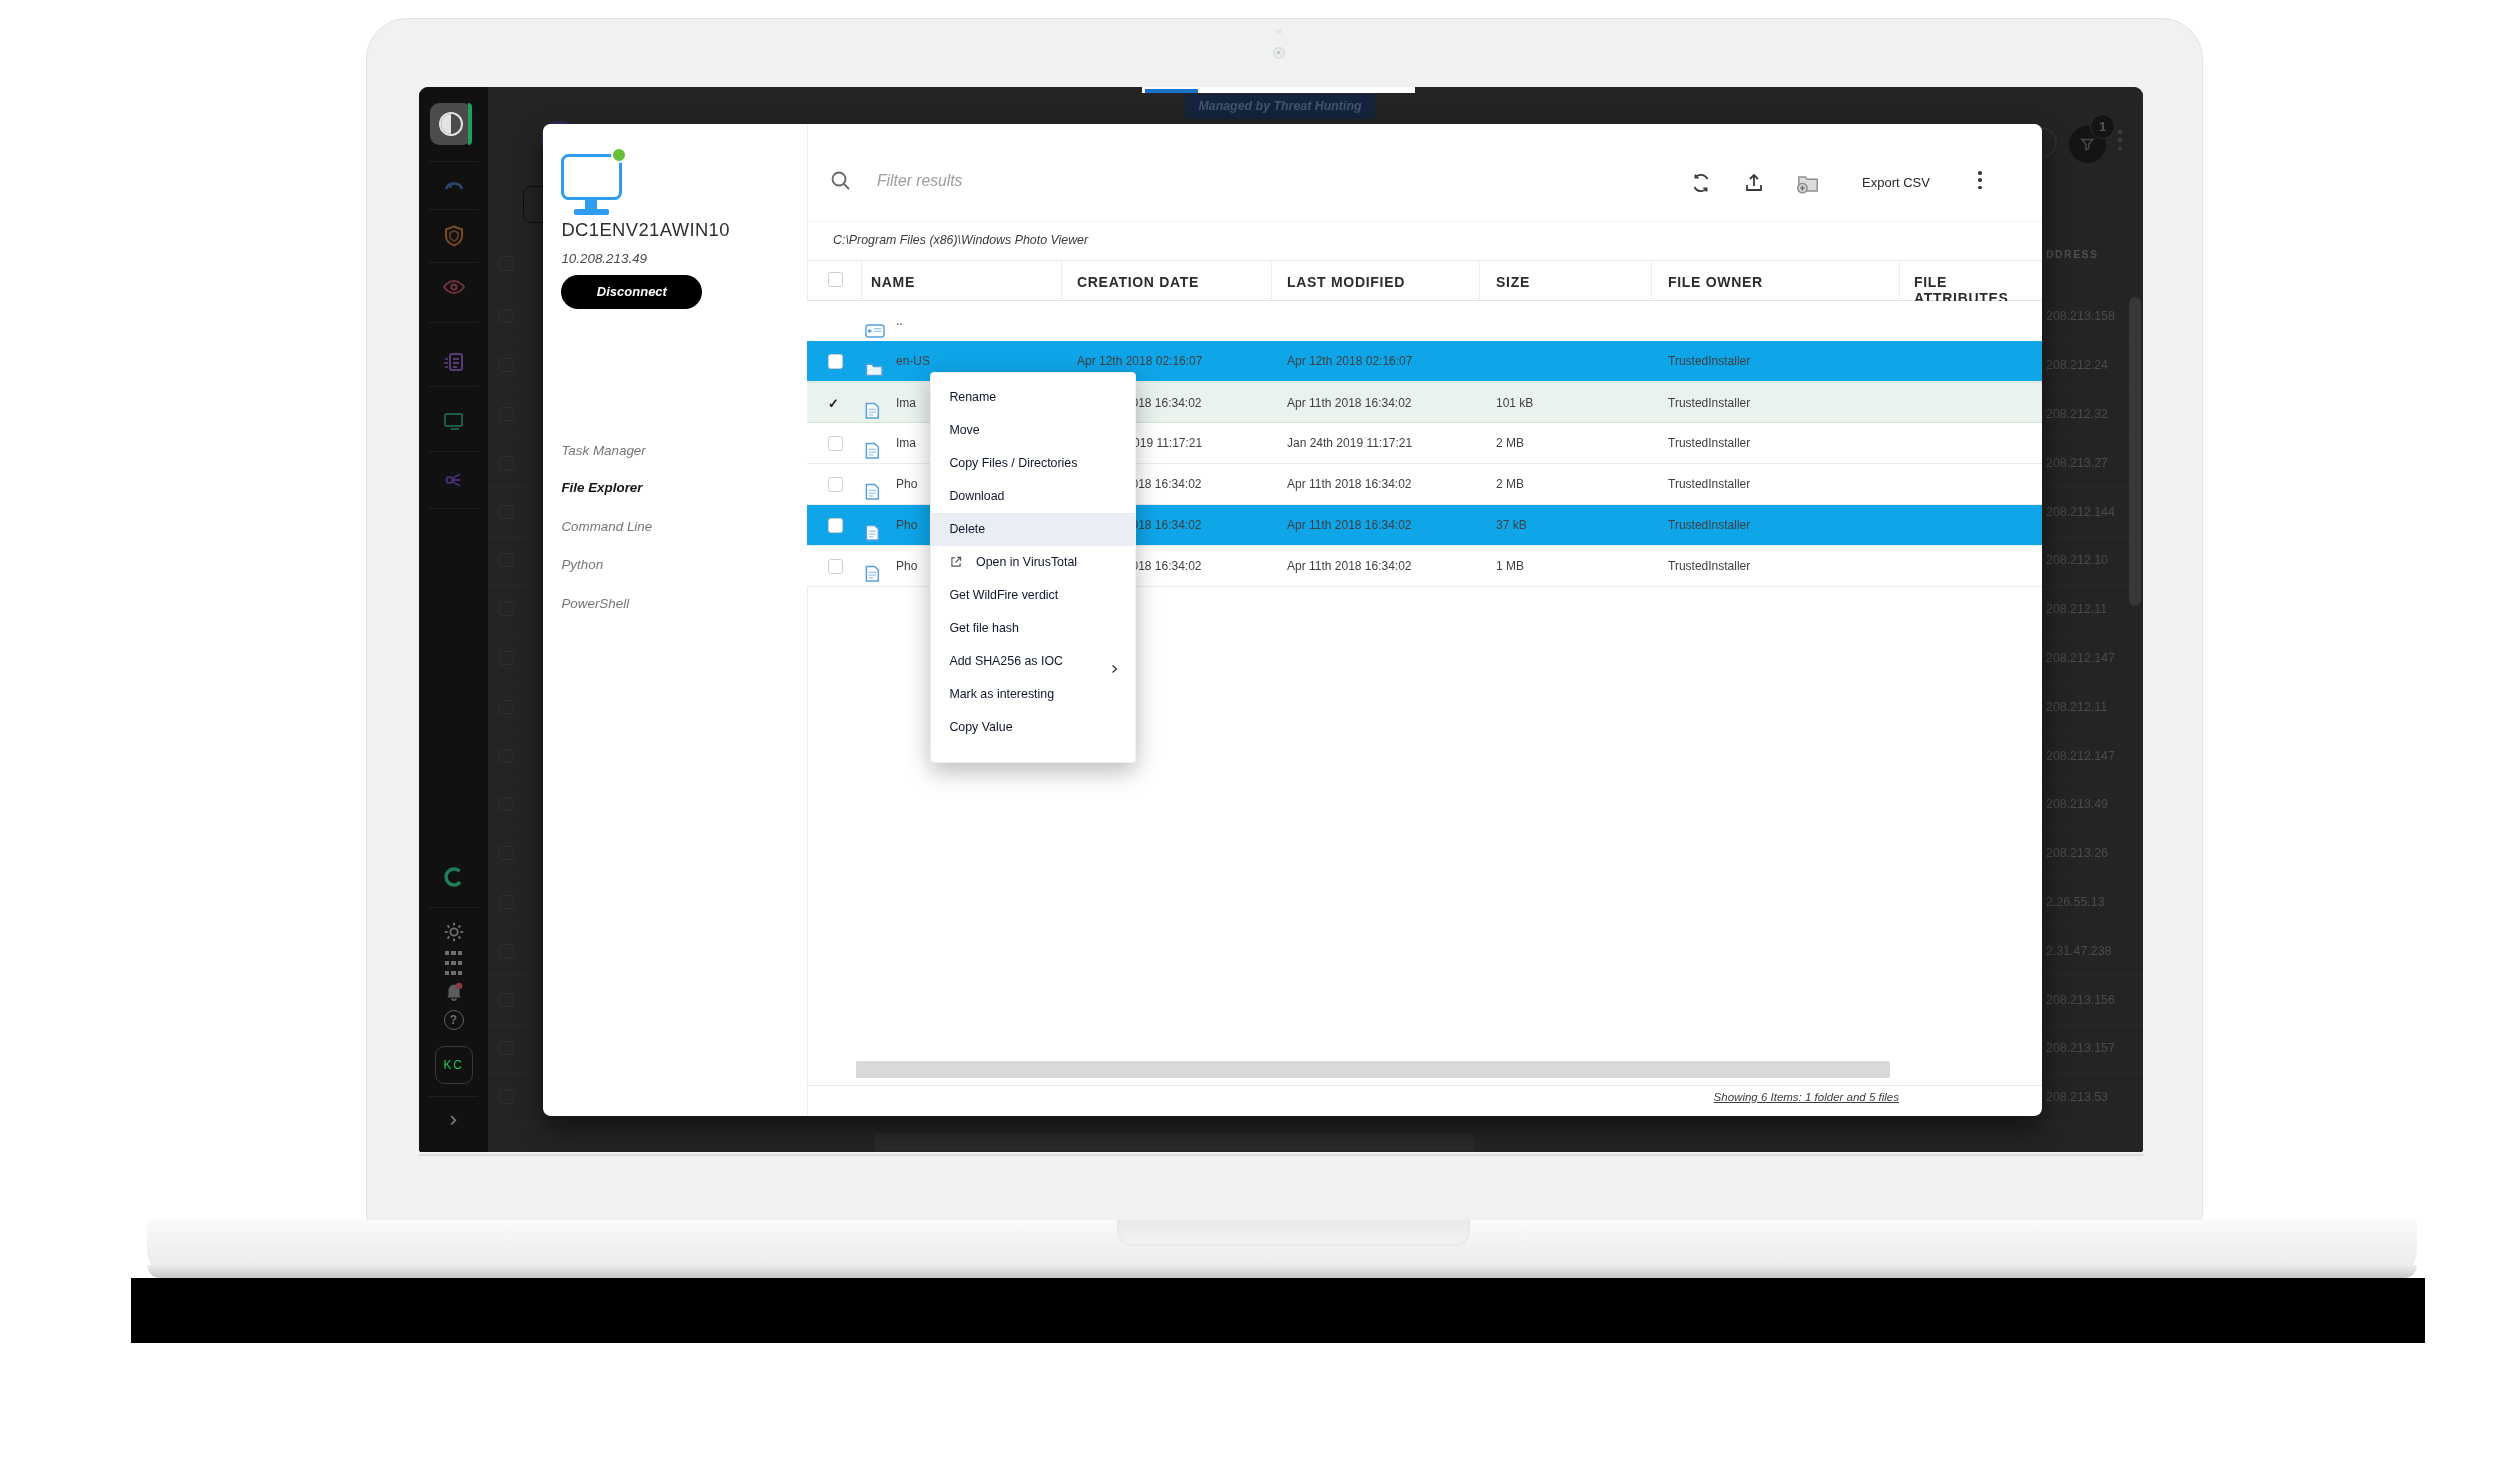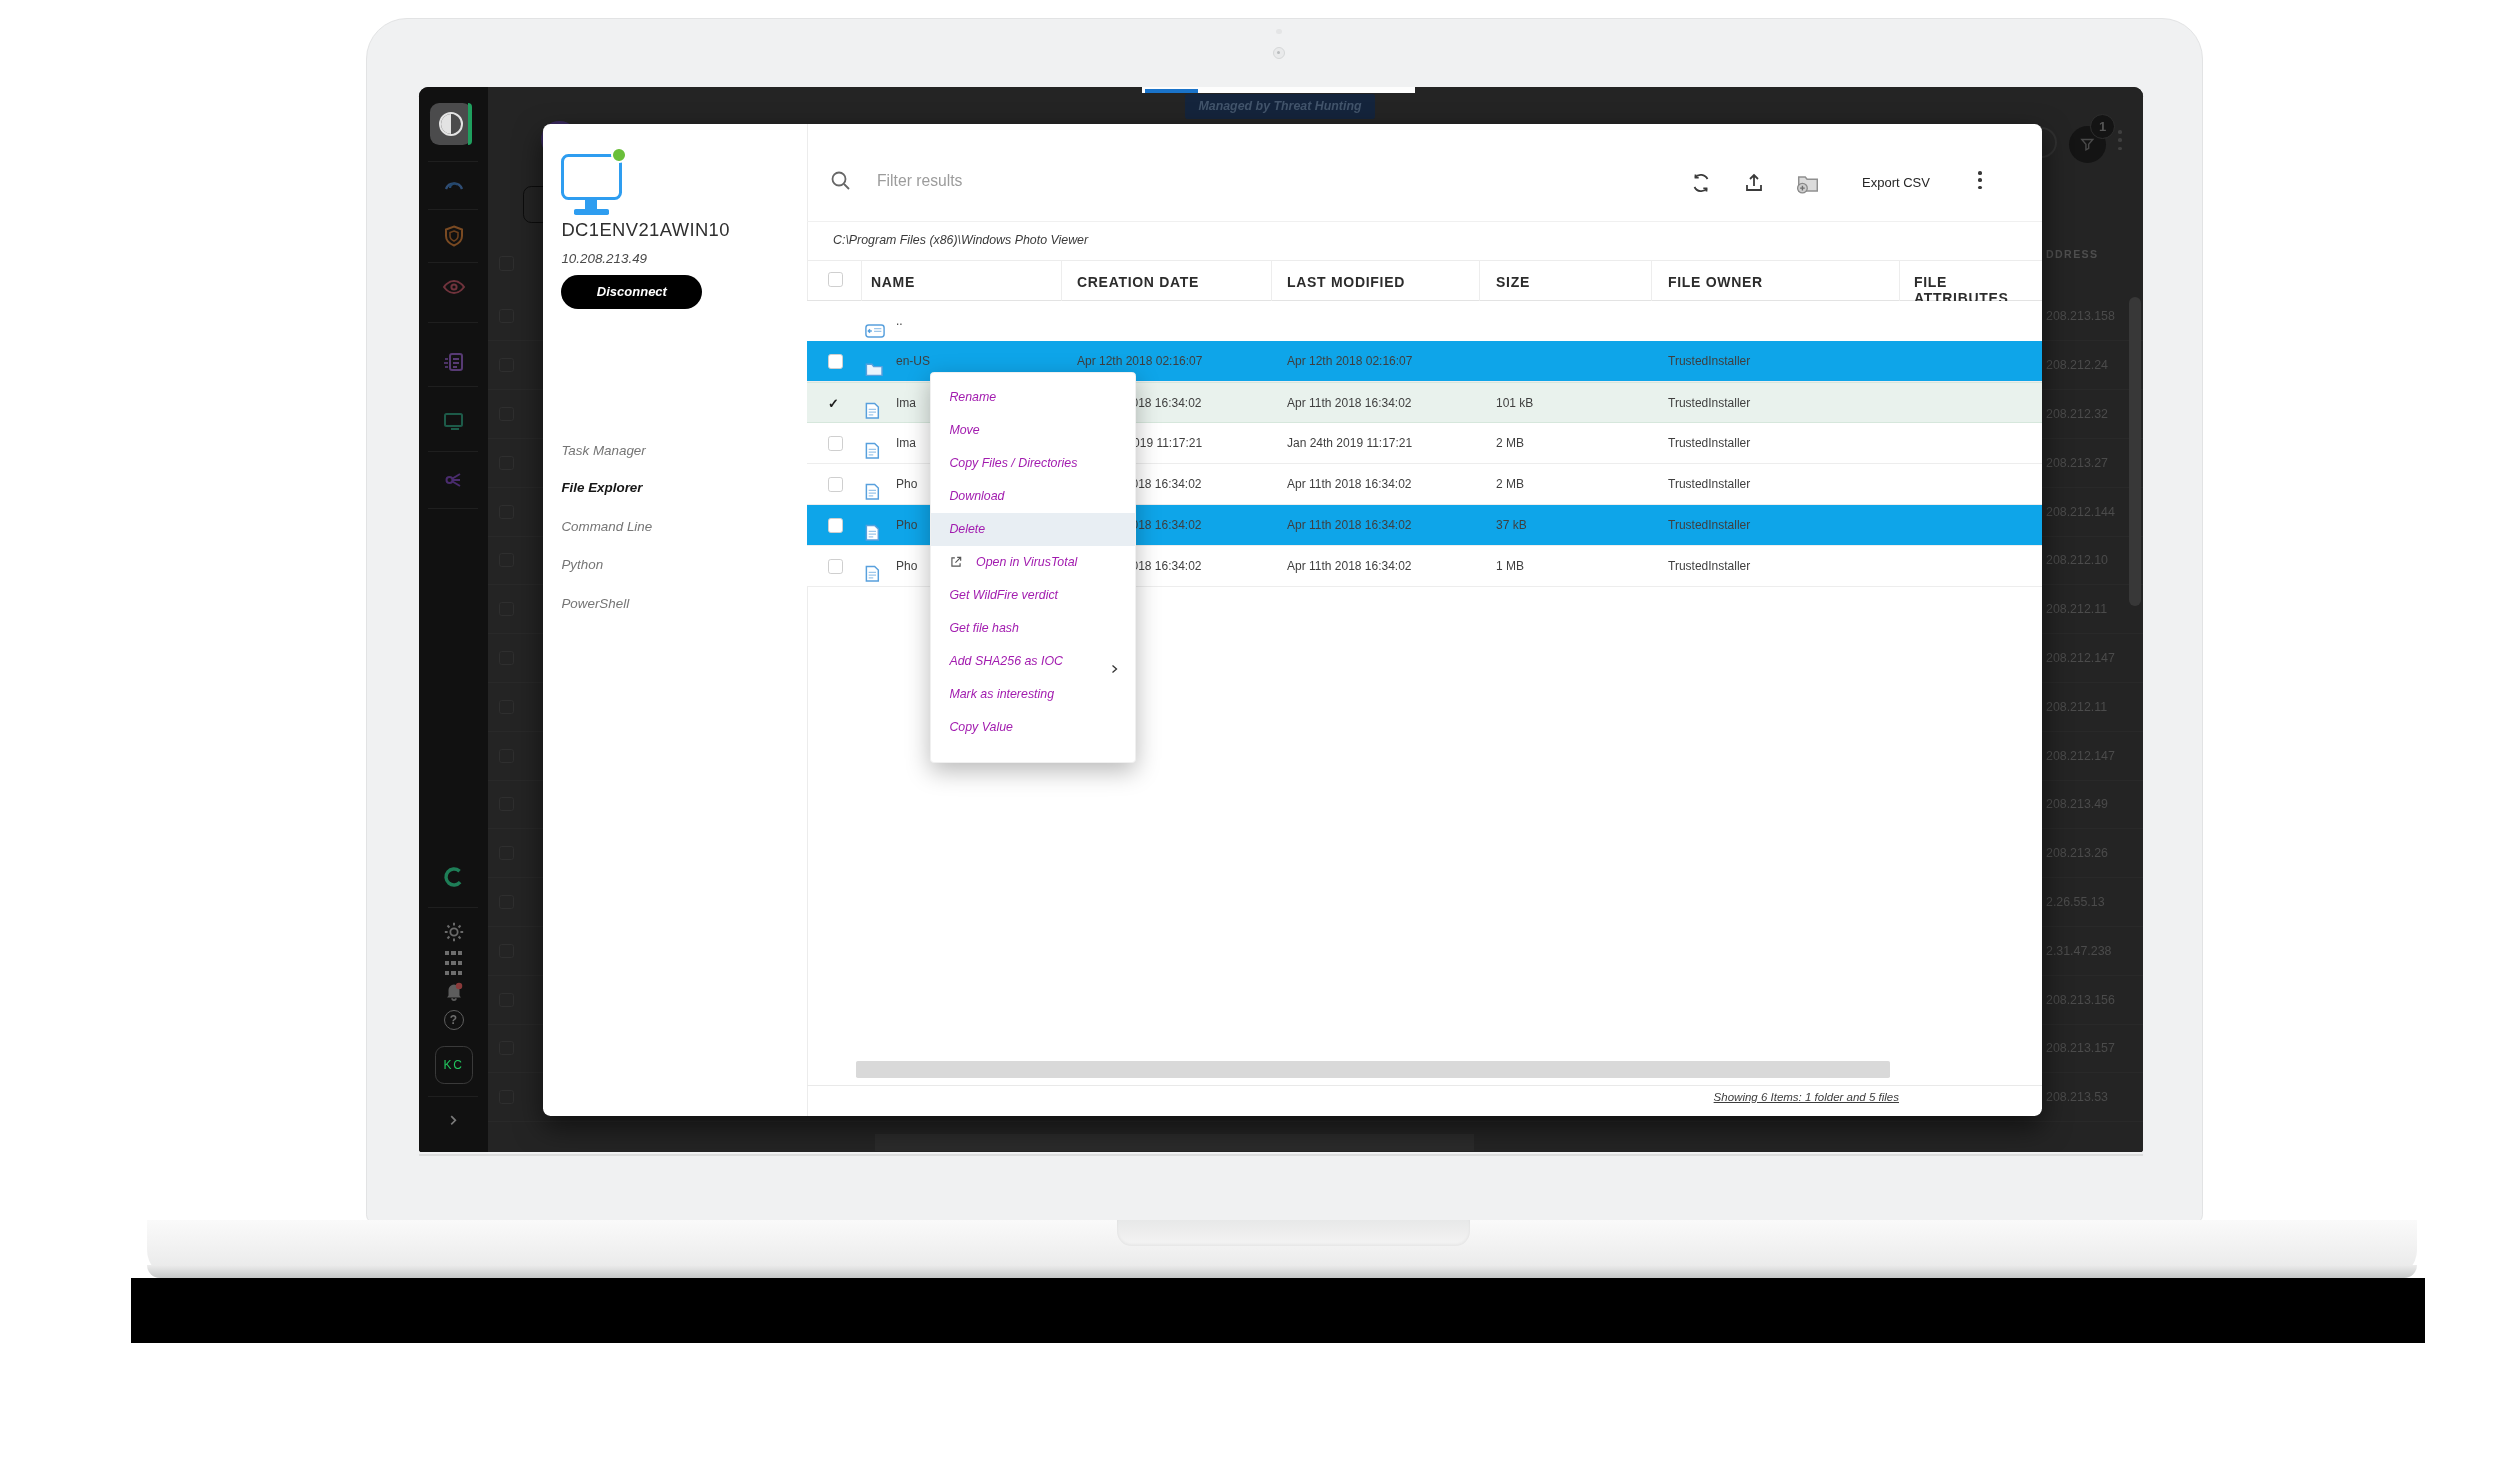--- a/index.html
+++ b/index.html
@@ -77,21 +77,21 @@
   .mon-base{position:absolute;left:31px;top:85px;width:35px;height:6.4px;background:#2e9df0;border-radius:1.8px;}
   .mon-dot{position:absolute;left:68px;top:23px;width:15.7px;height:15.7px;background:#6abf3a;border:2.8px solid #fff;border-radius:50%;}
   .dev-name{position:absolute;left:18.4px;top:95px;font-size:18.4px;color:#2f2f2f;letter-spacing:0.4px;}
   .dev-ip{position:absolute;left:18.4px;top:127px;font-size:13.4px;font-style:italic;color:#4a4a4a;}
   .btn-disconnect{position:absolute;left:18.4px;top:151px;width:141px;height:34px;background:#000;border-radius:17.5px;
         color:#fff;font-size:13px;font-weight:bold;font-style:italic;text-align:center;line-height:34px;cursor:pointer;}
   .side-menu-item{position:absolute;left:18.4px;height:16.6px;font-size:13.4px;font-style:italic;color:#757575;cursor:pointer;}
   .side-menu-item.active{color:#161616;font-weight:bold;}
 
   
-  .search-ph{position:absolute;left:334px;top:48px;font-size:15.7px;color:#9c9c9c;}
+  .search-ph{position:absolute;left:334px;top:48px;font-size:15.7px;font-style:italic;color:#9c9c9c;}
   .tb-ic{position:absolute;top:46px;width:26px;height:26px;display:flex;align-items:center;justify-content:center;cursor:pointer;}
   .export-csv{position:absolute;left:1319px;top:51px;font-size:13px;color:#262626;cursor:pointer;}
   .kebab{position:absolute;left:1435px;top:47px;width:3.7px;cursor:pointer;}
   .kebab span{display:block;width:3.7px;height:3.7px;border-radius:50%;background:#3a3a3a;margin-bottom:3.7px;}
 
   
   .path-bar{position:absolute;left:264px;top:97px;width:1235px;height:40px;border-top:0.9px solid #f0f0f0;border-bottom:0.9px solid #ececec;}
   .path-txt{position:absolute;left:26px;top:11px;font-size:12.4px;font-style:italic;color:#3a3a3a;}
   .thead{position:absolute;left:264px;top:136px;width:1235px;height:41px;border-bottom:0.9px solid #e3e3e3;}
   .th{position:absolute;top:14px;font-size:14px;font-weight:bold;letter-spacing:0.7px;color:#2c2c2c;}
@@ -109,21 +109,21 @@
   .c-size{left:689px;}
   .c-owner{left:861px;}
 
   .hscroll{position:absolute;left:313px;top:937px;width:1034px;height:16.6px;background:#d9d9d9;border-radius:1.8px;cursor:pointer;}
   .foot-div{position:absolute;left:264px;top:961px;width:1235px;height:0.9px;background:#e9e9e9;}
   .foot-txt{position:absolute;right:143px;top:967px;font-size:11.5px;font-style:italic;color:#3c3c3c;text-decoration:underline;}
 
   
   .ctx{position:absolute;left:511px;top:285px;width:206px;background:#fff;border:0.9px solid #f0f0f0;border-radius:3.7px;
        box-shadow:0 7.4px 24px rgba(0,0,0,.28);padding:8.3px 0 17.5px 0;z-index:10;}
-  .ctx-item{position:relative;height:33px;line-height:33px;padding-left:18.4px;font-size:12.4px;font-style:italic;color:#a21caf;
+  .ctx-item{position:relative;height:33px;line-height:33px;padding-left:18.4px;font-size:12.4px;color:#0f172a;
        cursor:pointer;white-space:nowrap;}
   .ctx-item.hl{background:#e8eef3;}
   .ctx-item .ext{position:relative;top:2.8px;margin-right:9.2px;}
   .ctx-item .subchev{position:absolute;right:14.7px;top:10px;}
 </style>
 </head>
 <body>
 
 <div class="stage">
 

